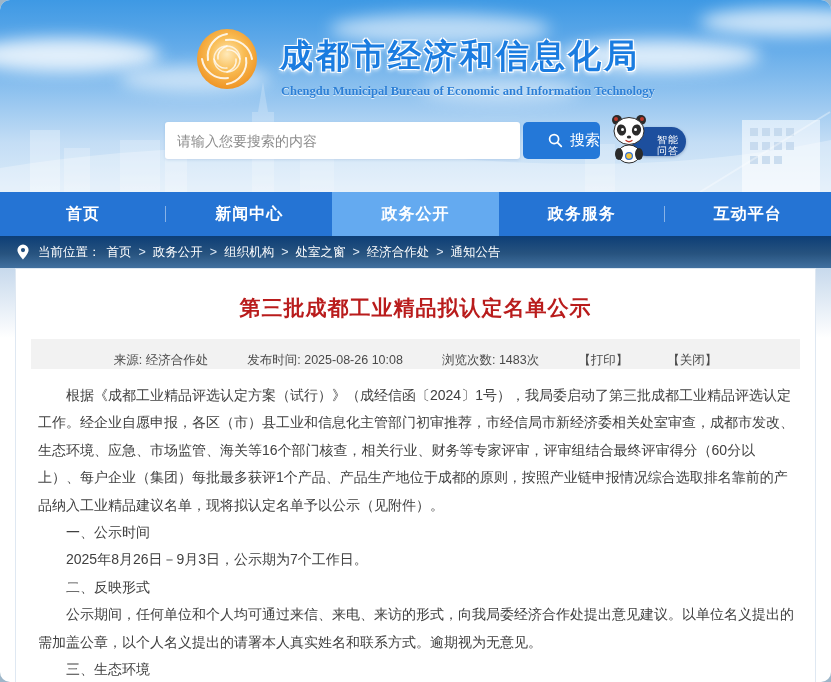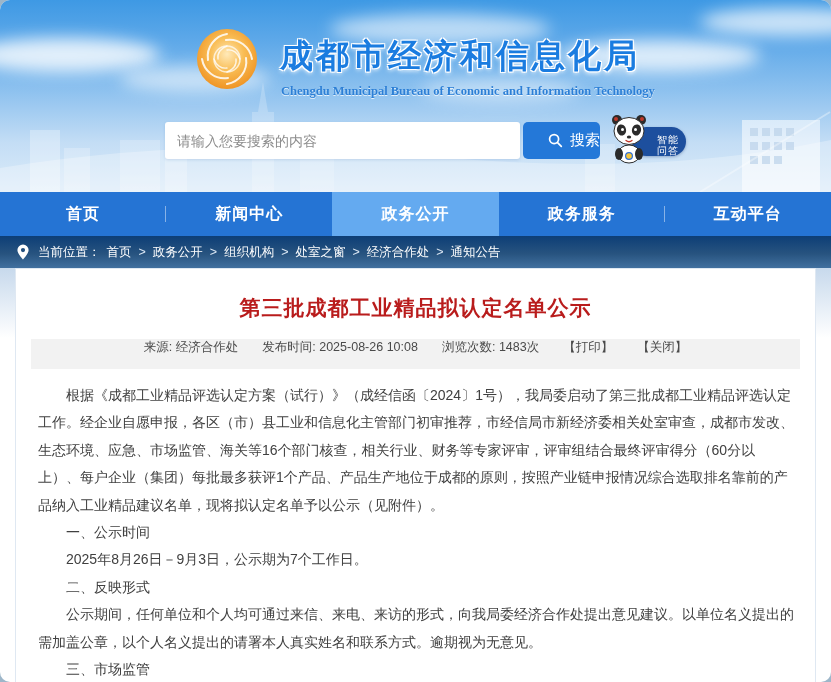--- a/index.html
+++ b/index.html
@@ -55,22 +55,22 @@
   .crumb a { color:#ffffff; text-decoration:none; cursor:pointer; }
   .crumb .sep { margin:0 7px; color:#dce8f5; }
   .crumb .cur-label { margin-right:6px; }
 
   
   .below-bg { position:absolute; left:0; top:268px; width:831px; height:70px;
     background:linear-gradient(180deg,#c7d9ec 0%,#ffffff 100%); }
   .card { position:absolute; left:15px; top:268px; width:801px; height:414px; background:#ffffff;
     border:1px solid #dfe8f2; border-bottom:none; }
   .art-title { margin-top:25px; text-align:center; font-size:21px; font-weight:bold; color:#b91c1c; letter-spacing:1px; }
-  .meta { margin:17px 15px 0 15px; height:30px; background:#f2f2f2; display:flex; align-items:flex-start;
-    justify-content:center; gap:24px; font-size:12.5px; color:#4a4a4a; }
+  .meta { margin:17px 15px 0 15px; height:30px; background:#f2f2f2; display:flex; align-items:flex-end;
+    justify-content:center; gap:39px; font-size:12.5px; color:#4a4a4a; }
   .meta .action { cursor:pointer; }
   .body-text { padding:13px 20px 0 22px; }
   .body-text p { font-size:14px; line-height:27.4px; color:#404040; text-indent:2em; }
 </style>
 </head>
 <body>
 
 <div class="page">
 
   <div class="header">
@@ -230,18 +230,18 @@
       <span class="action">【打印】</span>
       <span class="action">【关闭】</span>
     </div>
 
     <div class="body-text">
       <p>根据《成都工业精品评选认定方案（试行）》（成经信函〔2024〕1号），我局委启动了第三批成都工业精品评选认定工作。经企业自愿申报，各区（市）县工业和信息化主管部门初审推荐，市经信局市新经济委相关处室审查，成都市发改、生态环境、应急、市场监管、海关等16个部门核查，相关行业、财务等专家评审，评审组结合最终评审得分（60分以上）、每户企业（集团）每批最多获评1个产品、产品生产地位于成都的原则，按照产业链申报情况综合选取排名靠前的产品纳入工业精品建议名单，现将拟认定名单予以公示（见附件）。</p>
       <p>一、公示时间</p>
       <p>2025年8月26日－9月3日，公示期为7个工作日。</p>
       <p>二、反映形式</p>
       <p>公示期间，任何单位和个人均可通过来信、来电、来访的形式，向我局委经济合作处提出意见建议。以单位名义提出的需加盖公章，以个人名义提出的请署本人真实姓名和联系方式。逾期视为无意见。</p>
-      <p>三、市场监管</p>
+      <p>三、生态环境</p>
 
     </div>
   </div>
 
 </div>
 
 </body></html>

